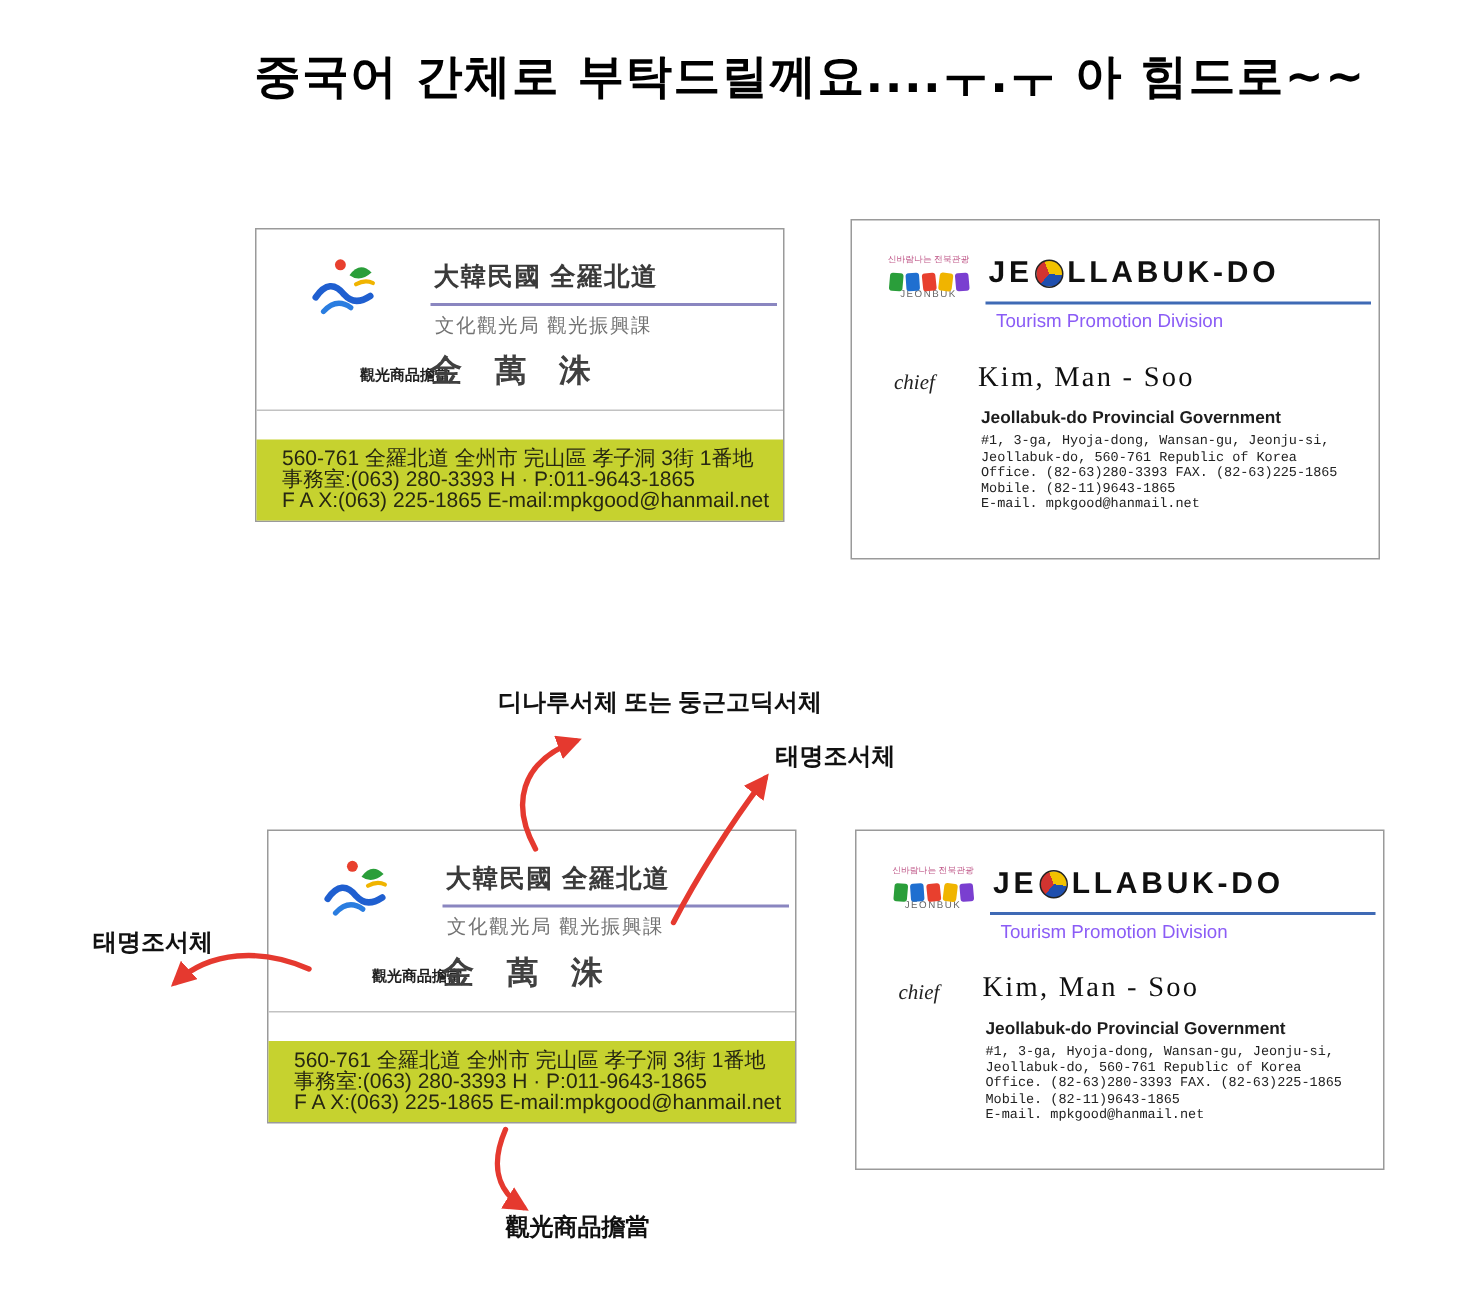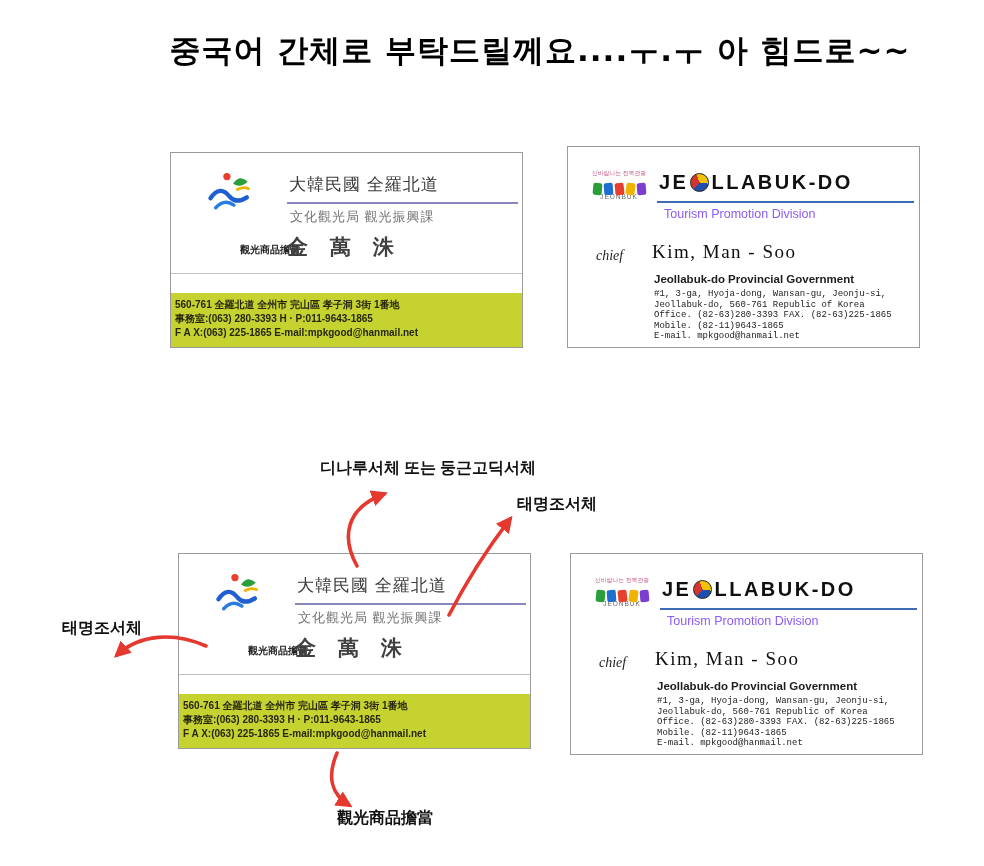--- a/index.html
+++ b/index.html
@@ -14,32 +14,32 @@
   }
 
   
   .card{position:absolute;background:#fff;border:1px solid #9a9a9a;box-sizing:border-box;}
 
   
   .kcard{width:353px;height:196px;}
   #kcard-top{left:170px;top:152px;}
   #kcard-bottom{left:178px;top:553px;}
   .k-logo{position:absolute;left:36px;top:15px;width:52px;height:50px;}
-  .k-country{position:absolute;left:118px;top:20px;font-size:17px;font-weight:400;color:#3a3a3a;letter-spacing:1px;white-space:nowrap;}
+  .k-country{position:absolute;left:118px;top:20px;font-size:17px;font-weight:700;color:#3a3a3a;letter-spacing:1px;white-space:nowrap;}
   .k-rule1{position:absolute;left:116px;top:49px;right:4px;height:2px;background:#8a86c0;}
   .k-dept{position:absolute;left:119px;top:55px;font-size:13px;color:#737373;letter-spacing:1px;white-space:nowrap;}
   .k-role{position:absolute;left:28px;top:90px;font-size:10px;font-weight:700;color:#222;white-space:nowrap;margin-left:41px;}
   .k-name{position:absolute;left:116px;top:80px;font-size:21px;font-weight:700;color:#404040;letter-spacing:8px;white-space:nowrap;}
   .k-rule2{position:absolute;left:0;top:120px;width:100%;height:1px;background:#c2c2c2;}
   .k-band{position:absolute;left:0;bottom:0;width:100%;height:54px;background:#c6d22f;}
-  .k-band div{margin-left:4px;font-size:10px;line-height:14px;color:#272712;white-space:nowrap;font-weight:bold;}
+  .k-band div{margin-left:17px;font-size:14px;line-height:14px;color:#272712;white-space:nowrap;}
   .k-band div:first-child{padding-top:5px;}
 
   
-  .ecard{width:353px;height:202px;}
+  .ecard{width:353px;height:227px;}
   #ecard-top{left:567px;top:146px;}
   #ecard-bottom{left:570px;top:553px;}
   .e-logo{position:absolute;left:16px;top:22px;width:70px;text-align:center;}
   .e-logo-caption{font-size:6.5px;color:#c05a8a;white-space:nowrap;transform:scale(.9);}
   .e-logo-mark{margin-top:1px;height:14px;}
   .e-logo-mark span{display:inline-block;width:9px;height:12px;border-radius:2px;margin:0 1px;vertical-align:middle;}
   .blk-r{background:#e8402e;transform:rotate(-6deg);}
   .blk-g{background:#2a9e3a;transform:rotate(5deg);}
   .blk-b{background:#1f6fd0;transform:rotate(-4deg);}
   .blk-y{background:#f0b400;transform:rotate(7deg);}
@@ -52,21 +52,21 @@
   .e-rule{position:absolute;left:89px;top:54px;right:5px;height:2px;background:#3f6ab5;}
   .e-division{position:absolute;left:96px;top:60px;font-size:12.5px;color:#8b5cf6;white-space:nowrap;}
   .e-chief{position:absolute;left:28px;top:101px;font-size:14px;font-style:italic;color:#222;font-family:"Liberation Serif", serif;}
   .e-name{position:absolute;left:84px;top:94px;font-size:19px;color:#101010;letter-spacing:1.5px;font-family:"Liberation Serif", serif;white-space:nowrap;}
   .e-org{position:absolute;left:86px;top:126px;font-size:11.5px;color:#1d1d1d;white-space:nowrap;font-weight:bold;}
   .e-addr{position:absolute;left:86px;top:142px;font-size:9px;line-height:10.5px;color:#222;font-family:Liberation Mono, monospace;}
   .e-addr div{white-space:nowrap;}
 
   
   .ann{position:absolute;font-size:16px;color:#111;font-family:"Liberation Serif", serif;font-weight:600;white-space:nowrap;}
-  #ann-top{left:320px;top:458px;}
+  #ann-top{left:332px;top:458px;}
   #ann-right{left:517px;top:494px;}
   #ann-left{left:62px;top:618px;}
   #ann-bottom{left:337px;top:808px;}
 
   .arrows{position:absolute;left:0;top:0;width:984px;height:866px;pointer-events:none;}
 </style>
 </head>
 <body>
 
 <div class="canvas">

